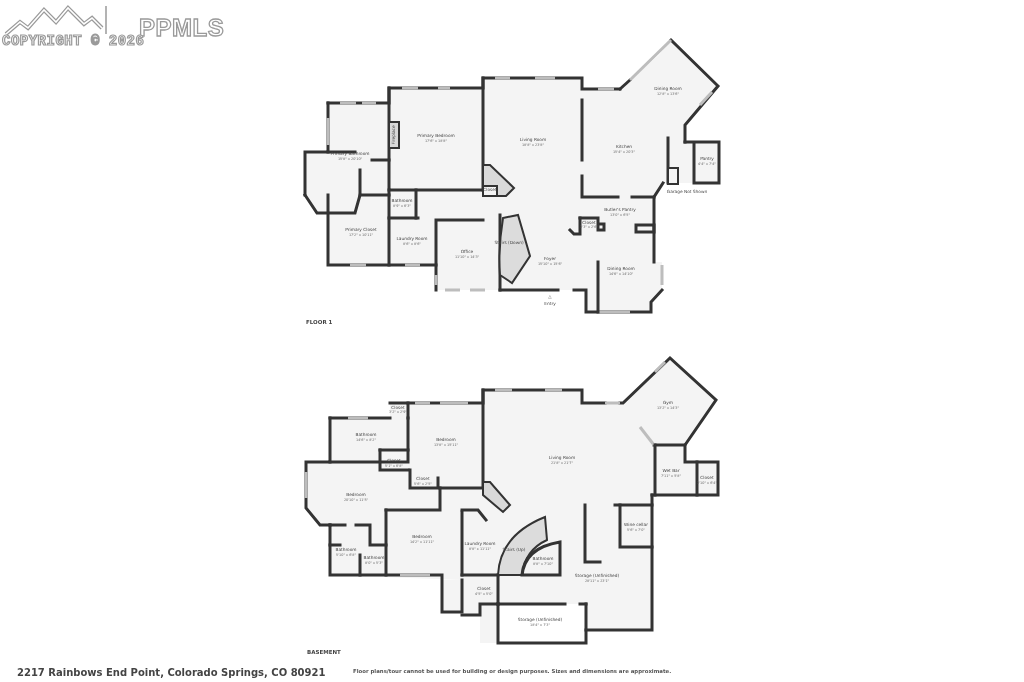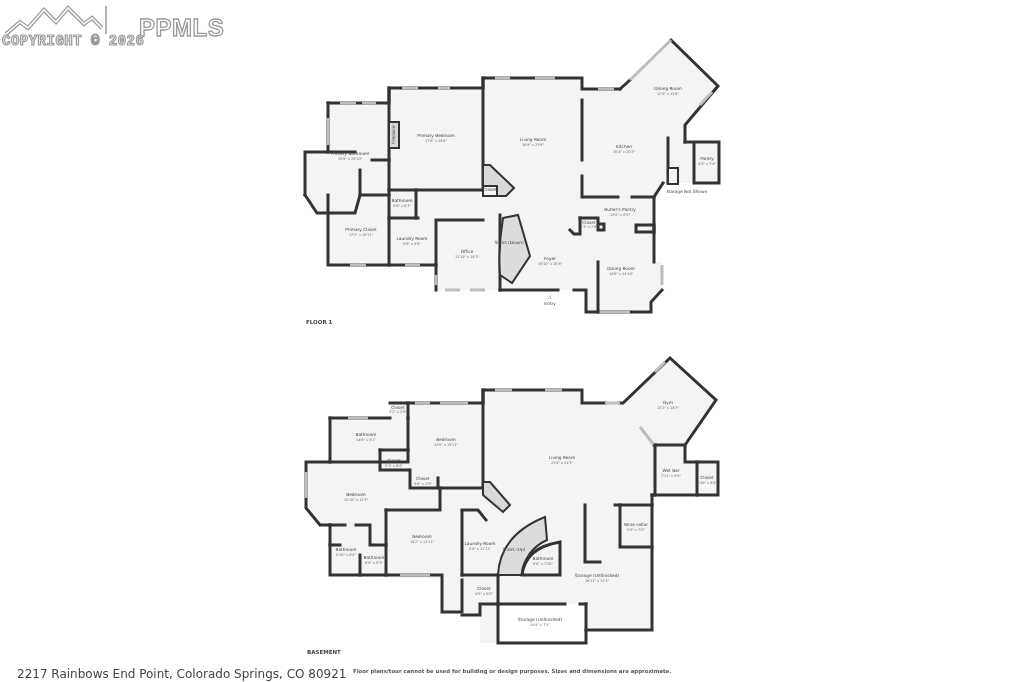--- a/index.html
+++ b/index.html
@@ -9,21 +9,21 @@
   .win{stroke:#bdbdbd;stroke-width:3;fill:none;}
   .floorfill{fill:#f4f4f4;stroke:none;}
   .stairfill{fill:#dcdcdc;stroke:#333;stroke-width:2;}
   .fp{fill:#d9d9d9;stroke:#333;stroke-width:2;}
   .rname{font-family:"DejaVu Sans",sans-serif;font-size:4.3px;fill:#444;text-anchor:middle;}
   .rdim{font-family:"DejaVu Sans",sans-serif;font-size:3.4px;fill:#666;text-anchor:middle;}
   .flabel{font-family:"DejaVu Sans",sans-serif;font-size:5.5px;font-weight:bold;fill:#444;}
   .logo{position:absolute;left:4px;top:4px;width:200px;height:52px;}
   .logo-text{position:absolute;left:103px;top:10px;font-family:"Liberation Sans",sans-serif;font-weight:bold;font-size:24px;color:#fff;-webkit-text-stroke:1.3px #9a9a9a;letter-spacing:0.5px;padding-left:32px;}
   .copy-text{position:absolute;left:2px;top:33px;font-family:Liberation Mono, monospace;font-weight:bold;font-size:14px;color:#fff;-webkit-text-stroke:1.2px #9a9a9a;letter-spacing:0.5px;white-space:nowrap;}
-  .footer-address{position:absolute;left:17px;top:667px;font-family:"DejaVu Sans",sans-serif;font-size:12px;font-weight:normal;color:#444;white-space:nowrap;}
+  .footer-address{position:absolute;left:17px;top:667px;font-family:"DejaVu Sans",sans-serif;font-size:10px;font-weight:bold;color:#444;white-space:nowrap;}
   .footer-disclaimer{position:absolute;left:353px;top:668px;font-family:"DejaVu Sans",sans-serif;font-size:5.4px;font-weight:bold;color:#555;white-space:nowrap;}
 </style>
 </head>
 <body>
 
 <div class="logo">
   <svg width="110" height="34" viewBox="0 0 110 34">
     <polyline points="2,30 16,18 24,24 40,6 52,18 64,4 80,20 88,14 98,24" fill="none" stroke="#9a9a9a" stroke-width="4" stroke-linejoin="miter"></polyline>
     <polyline points="2,30 16,18 24,24 40,6 52,18 64,4 80,20 88,14 98,24" fill="none" stroke="#ffffff" stroke-width="1.6"></polyline>
     <line x1="102" y1="2" x2="102" y2="30" stroke="#9a9a9a" stroke-width="1.5"></line>

